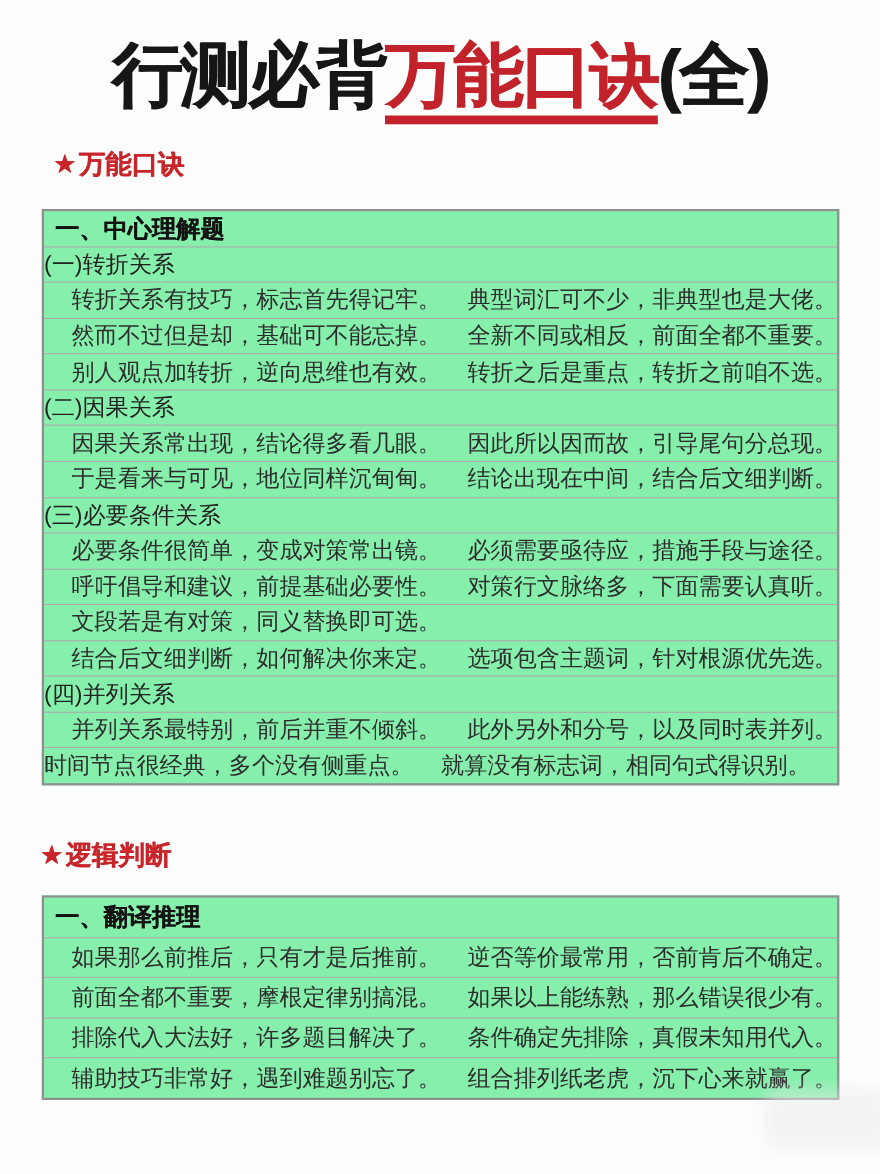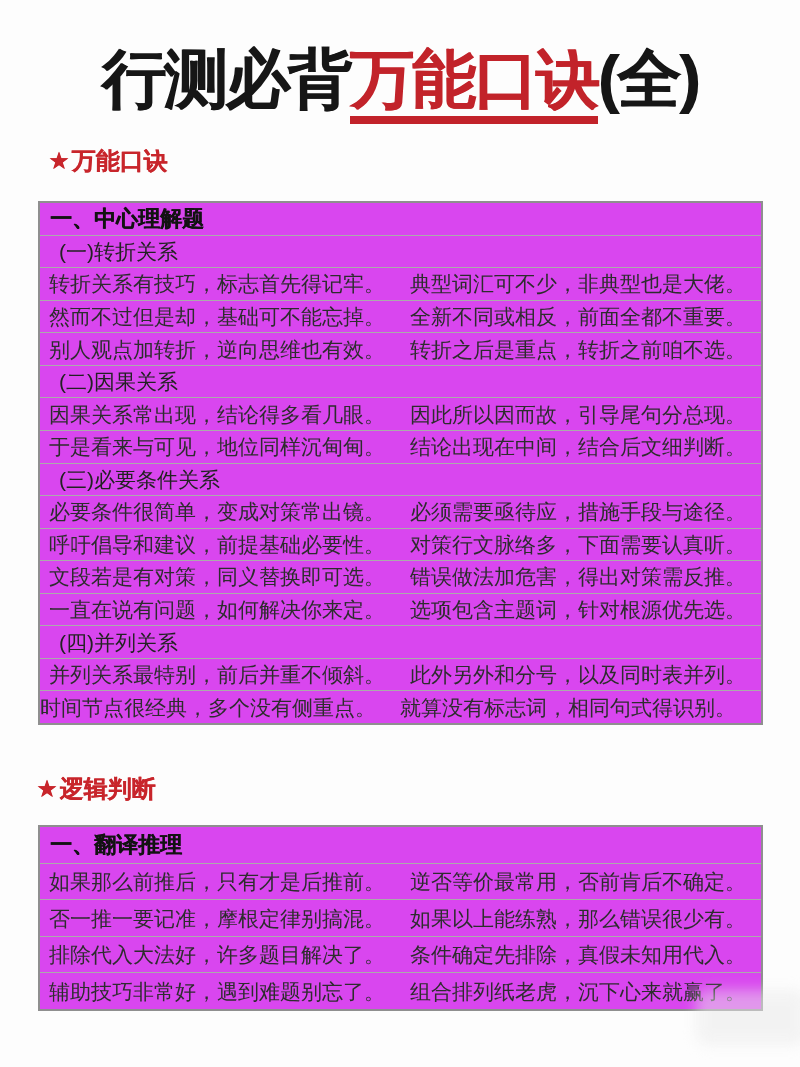--- a/index.html
+++ b/index.html
@@ -8,21 +8,21 @@
     background:#fdfdfd;
     font-family:"Liberation Sans","DejaVu Sans",sans-serif;
     color:#262626;
     position:relative;
     overflow:hidden;
   }
   .page{width:800px;height:1067px;position:relative;}
 
   
   .title{
-    padding-top:41px;
+    padding-top:30px;
     text-align:center;
     font-size:64px;
     line-height:76px;
     font-weight:900;
     letter-spacing:-2px;
     color:#161616;
     text-shadow:1px 0 0 currentColor;
     white-space:nowrap;
   }
   .title .red-ul{
@@ -41,21 +41,21 @@
     color:#c8252b;
     text-shadow:0.5px 0 0 currentColor;
   }
   .sec-heading .star{margin-right:2px;}
   .sec-heading.second{margin-top:50px;margin-left:36px;}
 
   
   .tbl{
     margin:26px 37px 0 38px;
     border:2px solid #8f8f8f;
-    background:#d946ef;
+    background:#86efac;
     display:flex;
     flex-direction:column;
     box-sizing:border-box;
   }
   .tbl-a{height:524px;}
   .tbl-b{height:186px;margin-top:22px;justify-content:flex-end;}
   .row{
     flex:1;
     display:flex;
     align-items:center;
@@ -66,23 +66,23 @@
     overflow:hidden;
   }
   .row:first-child{border-top:none;}
   .row.header{
     font-weight:bold;
     color:#121212;
     padding-left:10px;
     font-size:22px;
     text-shadow:0.4px 0 0 currentColor;
   }
-  .row.sub{padding-left:19px;color:#222;}
+  .row.sub{color:#222;}
   .cell{white-space:nowrap;}
-  .cell.left{width:370px;padding-left:9px;box-sizing:border-box;}
+  .cell.left{width:370px;padding-left:9px;box-sizing:border-box;margin-left:16px;}
   .cell.right{flex:1;}
 
   
   .smudge{
     position:absolute;
     right:-6px;bottom:22px;
     width:110px;height:55px;
     background:#e9e9e9;
     opacity:.5;
     filter:blur(7px);
@@ -126,24 +126,23 @@
       <div class="row pair">
         <span class="cell left">必要条件很简单，变成对策常出镜。</span>
         <span class="cell right">必须需要亟待应，措施手段与途径。</span>
       </div>
       <div class="row pair">
         <span class="cell left">呼吁倡导和建议，前提基础必要性。</span>
         <span class="cell right">对策行文脉络多，下面需要认真听。</span>
       </div>
       <div class="row pair">
         <span class="cell left">文段若是有对策，同义替换即可选。</span>
-        <span class="cell right">错误做法加危害，得出对策需反推。</span>
       </div>
       <div class="row pair">
-        <span class="cell left">一直在说有问题，如何解决你来定。</span>
+        <span class="cell left">结合后文细判断，如何解决你来定。</span>
         <span class="cell right">选项包含主题词，针对根源优先选。</span>
       </div>
       <div class="row sub">(四)并列关系</div>
       <div class="row pair">
         <span class="cell left">并列关系最特别，前后并重不倾斜。</span>
         <span class="cell right">此外另外和分号，以及同时表并列。</span>
       </div>
       <div class="row pair">
         <span class="cell right">时间节点很经典，多个没有侧重点。</span>
         <span class="cell left">就算没有标志词，相同句式得识别。</span>
@@ -152,21 +151,21 @@
 
   <div class="sec-heading second"><span class="star">★</span><span>逻辑判断</span></div>
 
   <div class="tbl tbl-b">
       <div class="row header">一、翻译推理</div>
       <div class="row pair">
         <span class="cell left">如果那么前推后，只有才是后推前。</span>
         <span class="cell right">逆否等价最常用，否前肯后不确定。</span>
       </div>
       <div class="row pair">
-        <span class="cell left">否一推一要记准，摩根定律别搞混。</span>
+        <span class="cell left">前面全都不重要，摩根定律别搞混。</span>
         <span class="cell right">如果以上能练熟，那么错误很少有。</span>
       </div>
       <div class="row pair">
         <span class="cell left">排除代入大法好，许多题目解决了。</span>
         <span class="cell right">条件确定先排除，真假未知用代入。</span>
       </div>
       <div class="row pair">
         <span class="cell left">辅助技巧非常好，遇到难题别忘了。</span>
         <span class="cell right">组合排列纸老虎，沉下心来就赢了。</span>
       </div>

